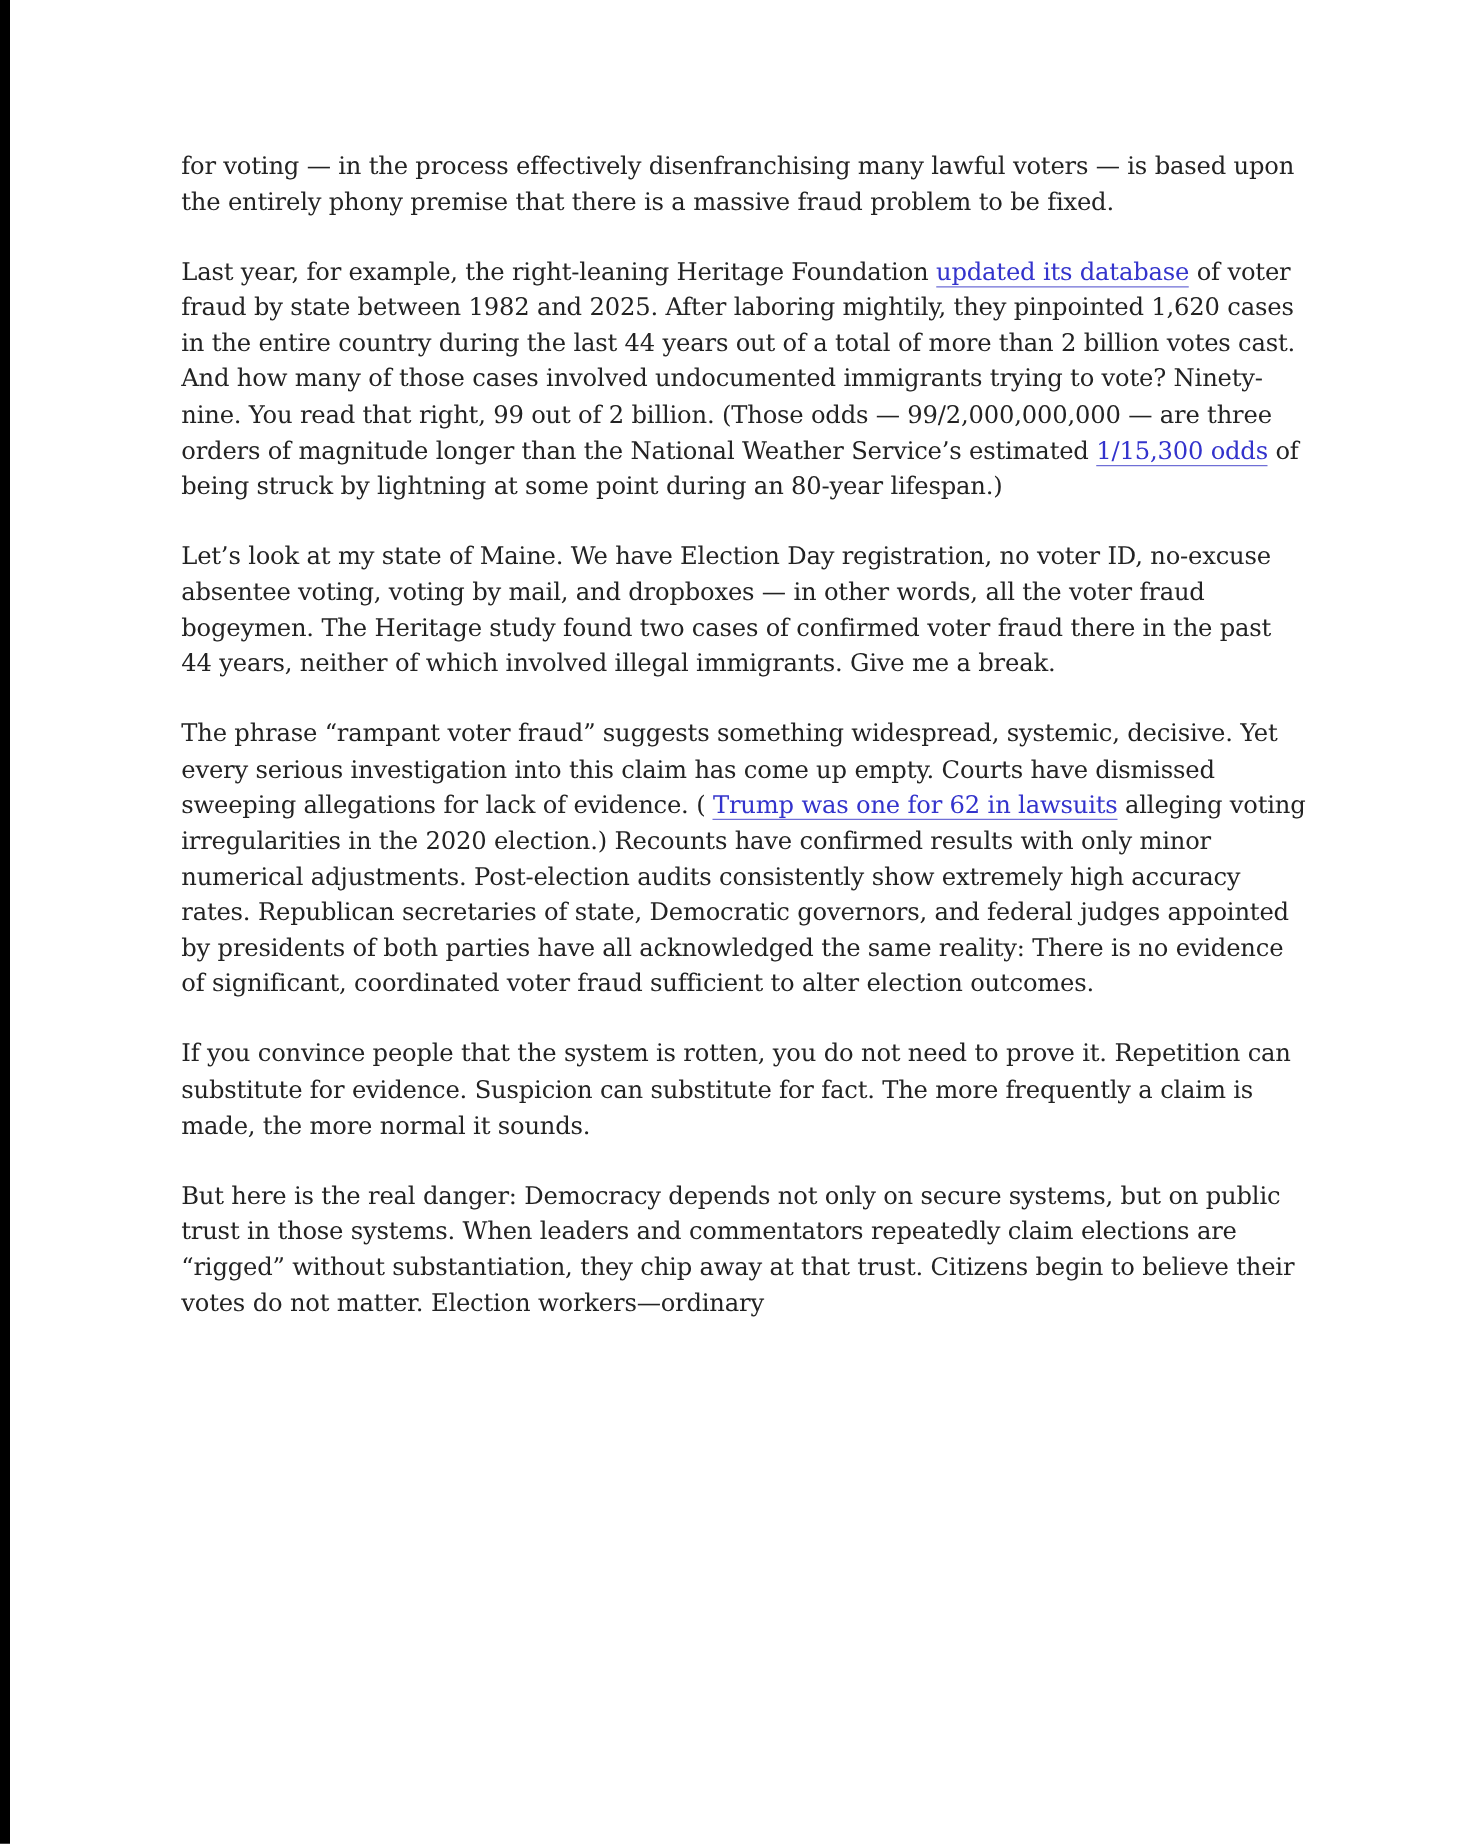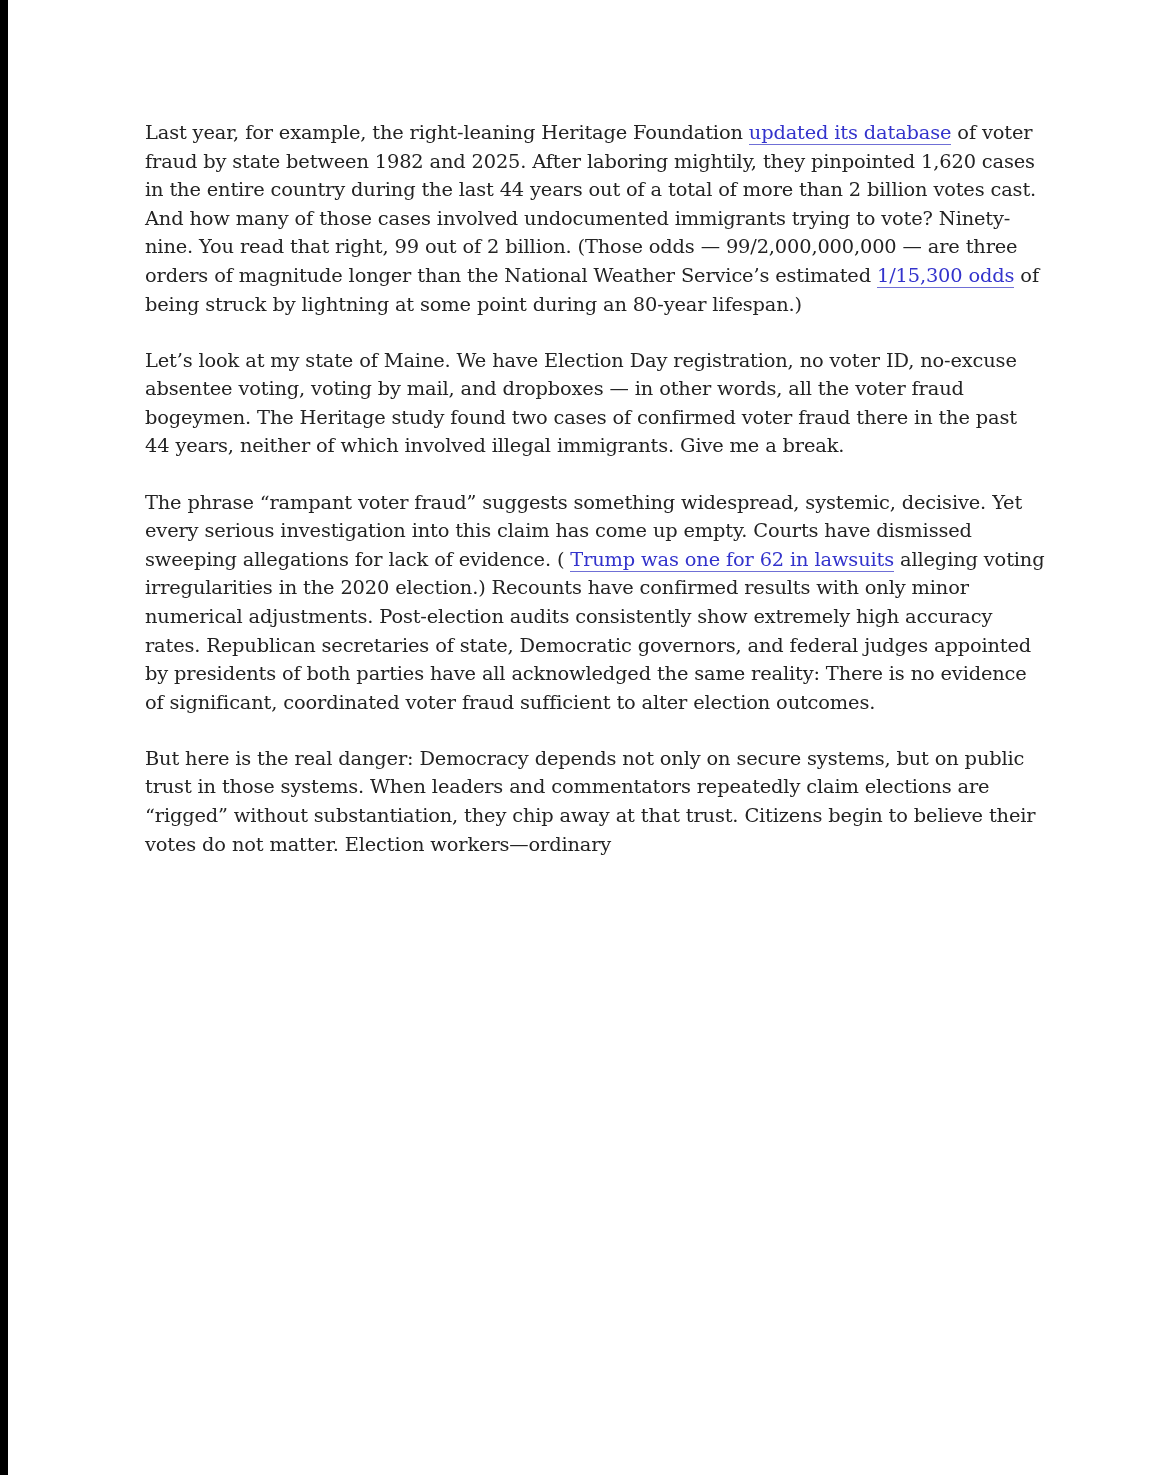--- a/index.html
+++ b/index.html
@@ -44,24 +44,30 @@
       text-align: right;
     }
   </style>
 </head>
 <body>
 
 <div class="left-bar"></div>
 
 <div class="page">
   <p>
+    <span>for voting — in the process effectively disenfranchising many lawful voters — is based upon the entirely phony premise that there is a massive fraud problem to be fixed.</span>
+  </p>
+  <p>
     <span>Last year, for example, the right-leaning Heritage Foundation </span><a>updated its database</a><span> of voter fraud by state between 1982 and 2025. After laboring mightily, they pinpointed 1,620 cases in the entire country during the last 44 years out of a total of more than 2 billion votes cast. And how many of those cases involved undocumented immigrants trying to vote? Ninety-nine. You read that right, 99 out of 2 billion. (Those odds — 99/2,000,000,000 — are three orders of magnitude longer than the National Weather Service’s estimated </span><a>1/15,300 odds</a><span> of being struck by lightning at some point during an 80-year lifespan.)</span>
   </p>
   <p>
     <span>Let’s look at my state of Maine. We have Election Day registration, no voter ID, no-excuse absentee voting, voting by mail, and dropboxes — in other words, all the voter fraud bogeymen. The Heritage study found two cases of confirmed voter fraud there in the past 44 years, neither of which involved illegal immigrants. Give me a break.</span>
   </p>
   <p>
     <span>The phrase “rampant voter fraud” suggests something widespread, systemic, decisive. Yet every serious investigation into this claim has come up empty. Courts have dismissed sweeping allegations for lack of evidence. ( </span><a>Trump was one for 62 in lawsuits</a><span> alleging voting irregularities in the 2020 election.) Recounts have confirmed results with only minor numerical adjustments. Post-election audits consistently show extremely high accuracy rates. Republican secretaries of state, Democratic governors, and federal judges appointed by presidents of both parties have all acknowledged the same reality: There is no evidence of significant, coordinated voter fraud sufficient to alter election outcomes.</span>
   </p>
   <p>
+    <span>If you convince people that the system is rotten, you do not need to prove it. Repetition can substitute for evidence. Suspicion can substitute for fact. The more frequently a claim is made, the more normal it sounds.</span>
+  </p>
+  <p>
     <span>But here is the real danger: Democracy depends not only on secure systems, but on public trust in those systems. When leaders and commentators repeatedly claim elections are “rigged” without substantiation, they chip away at that trust. Citizens begin to believe their votes do not matter. Election workers—ordinary</span>
   </p>
 </div>
 
 </body></html>

